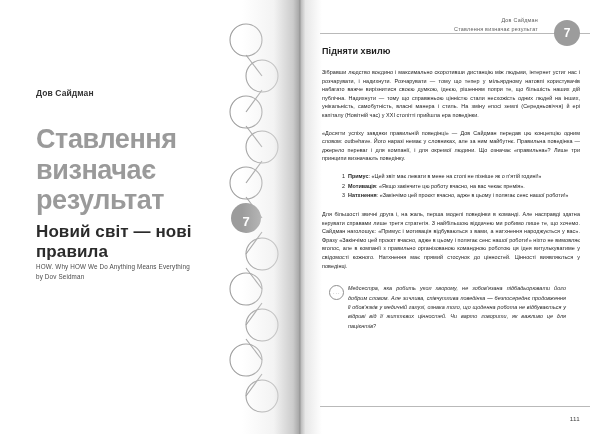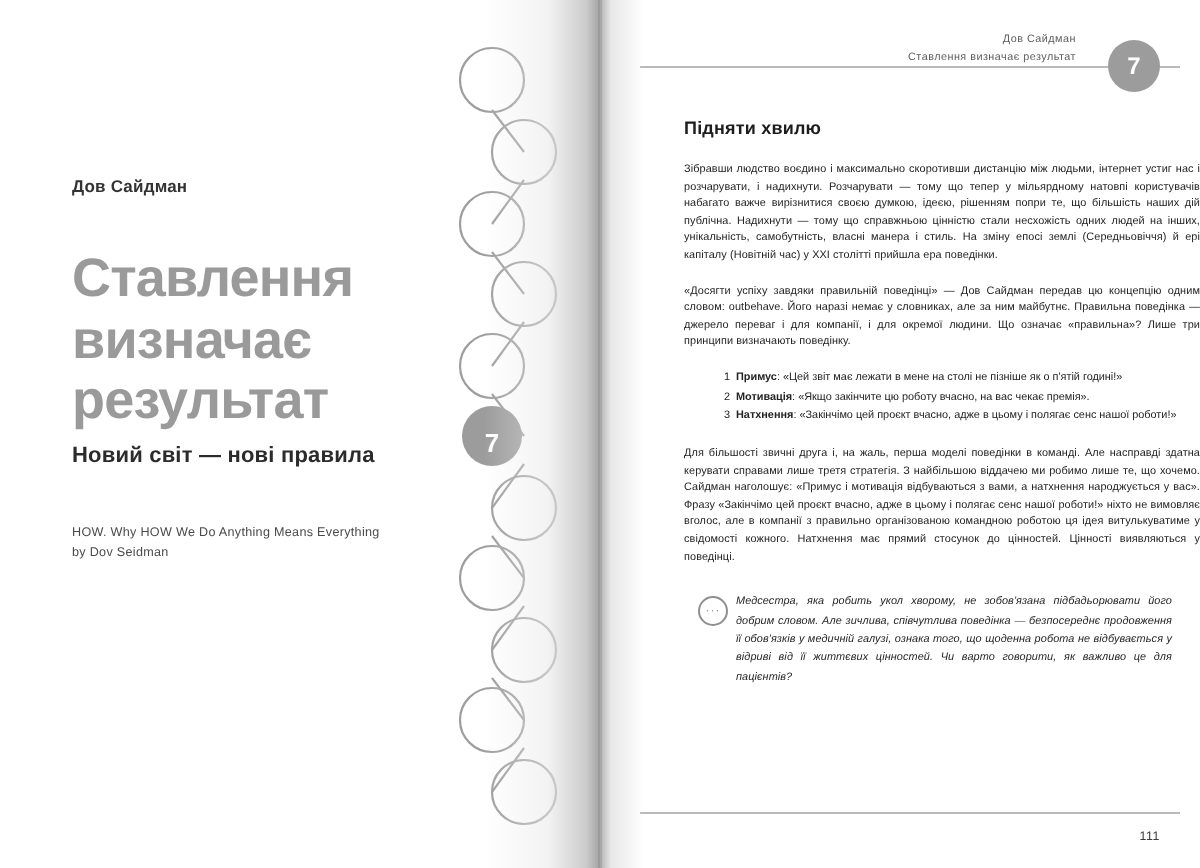--- a/index.html
+++ b/index.html
@@ -31,21 +31,21 @@
   .cover-author{
     font-size:8.5px;font-weight:700;color:#333;letter-spacing:.1px;
     margin:0 0 26px 0;
   }
   .cover-title{
     font-size:27px;line-height:1.13;font-weight:700;color:#9a9a9a;
     letter-spacing:-0.4px;margin:0;
   }
   .cover-subtitle{
     position:absolute;left:36px;top:222px;width:210px;
-    font-size:11px;font-weight:700;color:#2b2b2b;letter-spacing:.1px;margin:0;
+    font-size:17px;font-weight:700;color:#2b2b2b;letter-spacing:.1px;margin:0;
   }
   .cover-orig{
     position:absolute;left:36px;top:262px;width:200px;
     font-size:6.3px;line-height:1.65;color:#4a4a4a;font-weight:400;letter-spacing:.15px;
   }
 
   
   .chain{position:absolute;left:214px;top:0;width:86px;height:434px;}
   .chain svg{display:block;}
 
@@ -67,21 +67,21 @@
   }
   .head-rule{
     position:absolute;left:20px;right:10px;top:33px;height:1px;background:#b9b9b9;
   }
   .chap-badge{
     position:absolute;right:20px;top:20px;width:26px;height:26px;border-radius:50%;
     background:#9c9c9c;color:#ffffff;font-size:12px;font-weight:700;
     display:flex;align-items:center;justify-content:center;
   }
 
-  .content{position:absolute;left:22px;top:59px;width:258px;margin-left:20px;}
+  .content{position:absolute;left:22px;top:46px;width:258px;}
   .sec-title{
     font-size:9px;font-weight:700;color:#1d1d1d;margin:0 0 12px 0;letter-spacing:.1px;
   }
   p.body{
     font-size:5.45px;line-height:1.58;text-align:justify;color:#232323;
     margin:0 0 9px 0;letter-spacing:.05px;
     -webkit-hyphens:auto;hyphens:auto;
   }
   ol.principles{
     margin:0 0 10px 0;padding:0 0 0 26px;list-style:none;counter-reset:pr;

